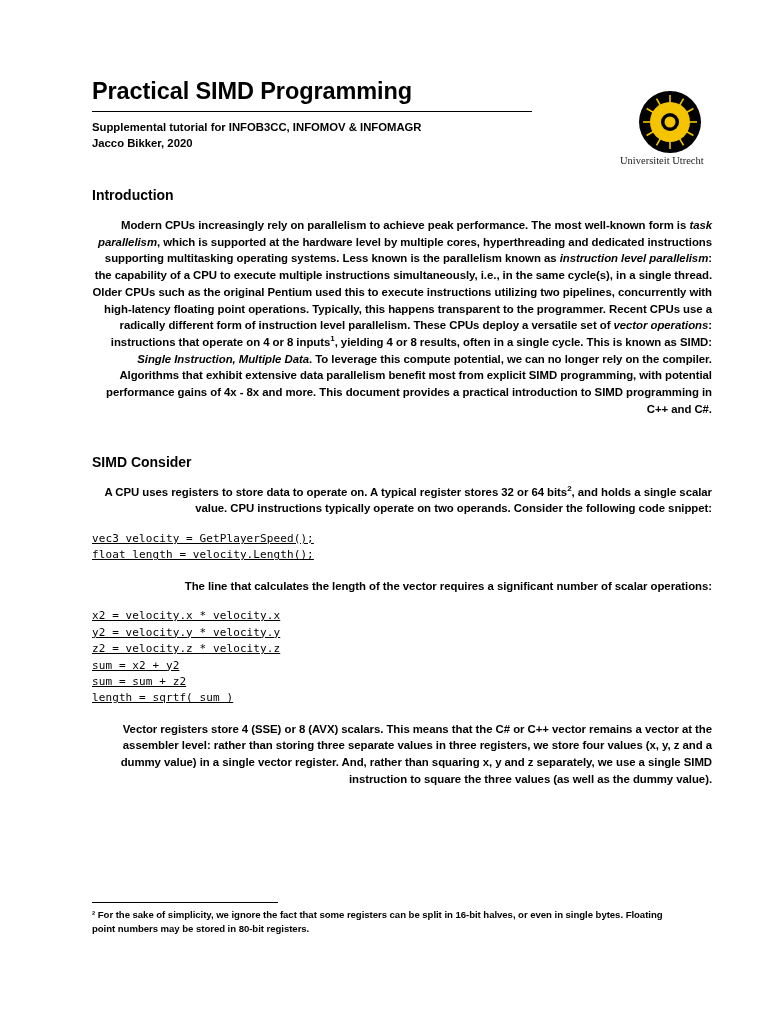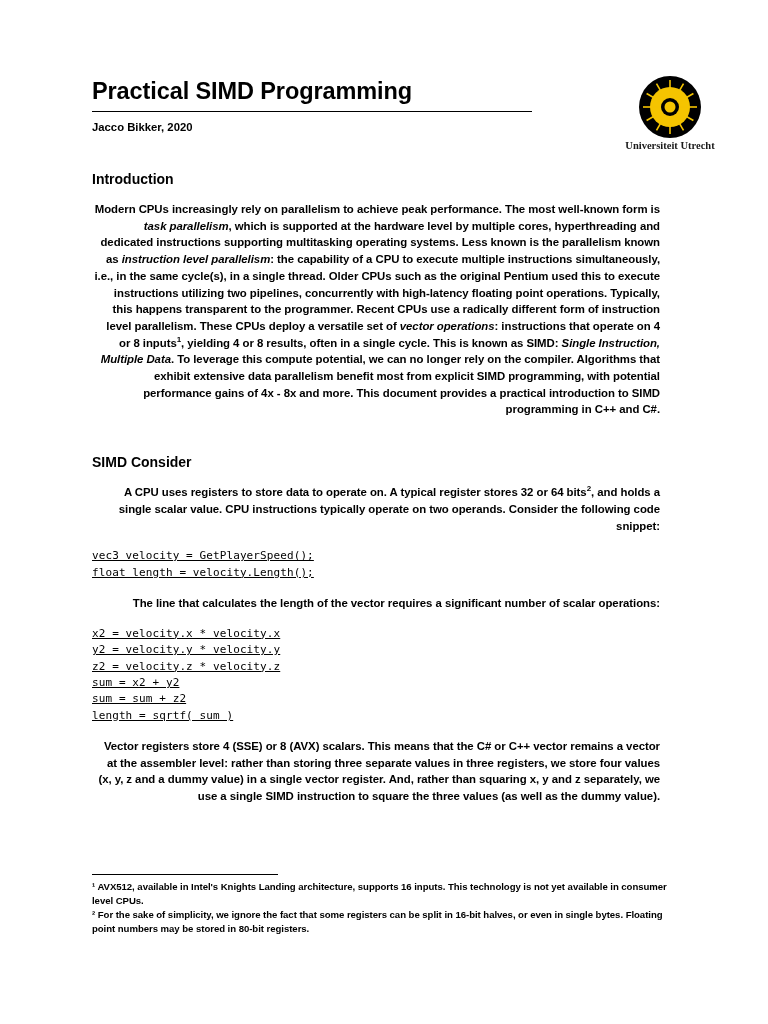--- a/index.html
+++ b/index.html
@@ -12,21 +12,21 @@
     height: 1024px;
     font-family: "Liberation Sans", sans-serif;
     color: #000000;
     overflow: hidden;
   }
   .page {
     position: relative;
     width: 768px;
     height: 1024px;
     box-sizing: border-box;
-    padding: 78px 108px 0 92px;
+    padding: 78px 56px 0 92px;
   }
   .header-row {
     position: relative;
     display: block;
   }
   .doc-title {
     font-size: 23.5px;
     font-weight: bold;
     letter-spacing: -0.1px;
     margin: 0 0 6px 0;
@@ -45,25 +45,24 @@
     margin: 0;
   }
   .author {
     font-size: 11.3px;
     font-weight: bold;
     line-height: 1.42;
     margin: 0;
   }
   .logo-block {
     position: absolute;
-    top: 76px;
+    top: 91px;
     right: 48px;
     width: 100px;
-    text-align: center;
-    font-weight: bold;
+    text-align: left;
   }
   .logo-mark {
     width: 62px;
     height: 62px;
     margin: 0 auto;
     position: relative;
   }
   .logo-mark svg { display: block; }
   .logo-caption {
     font-family: "Liberation Serif", serif;
@@ -123,20 +122,21 @@
   }
 </style>
 </head>
 <body>
 
 <div class="page">
 
   <div class="header-row">
     <h1 class="doc-title">Practical SIMD Programming</h1>
     <hr class="title-rule">
+    <p class="subtitle">Supplemental tutorial for INFOB3CC, INFOMOV &amp; INFOMAGR</p>
     <p class="author">Jacco Bikker, 2020</p>
   </div>
 
   <div class="logo-block">
     <div class="logo-mark">
       <svg width="62" height="62" viewBox="0 0 62 62" aria-hidden="true">
         <circle cx="31" cy="31" r="31" fill="#000000"></circle>
         <g fill="#f5c400">
           <circle cx="31" cy="31" r="20"></circle>
         </g>
@@ -180,17 +180,16 @@
 y2 = velocity.y * velocity.y
 z2 = velocity.z * velocity.z
 sum = x2 + y2
 sum = sum + z2
 length = sqrtf( sum )</pre>
 
   <p class="body">Vector registers store 4 (SSE) or 8 (AVX) scalars. This means that the C# or C++ vector remains a vector at the assembler level: rather than storing three separate values in three registers, we store four values (x, y, z and a dummy value) in a single vector register. And, rather than squaring x, y and z separately, we use a single SIMD instruction to square the three values (as well as the dummy value).</p>
 
   <div class="footnotes">
     <hr class="footnote-rule">
-    <p class="footnote">¹ AVX512, available in Intel's Knights Landing architecture, supports 16 inputs. This technology is not yet available in consumer level CPUs.</p>
     <p class="footnote">² For the sake of simplicity, we ignore the fact that some registers can be split in 16-bit halves, or even in single bytes. Floating point numbers may be stored in 80-bit registers.</p>
   </div>
 
 </div>
 
 </body></html>

